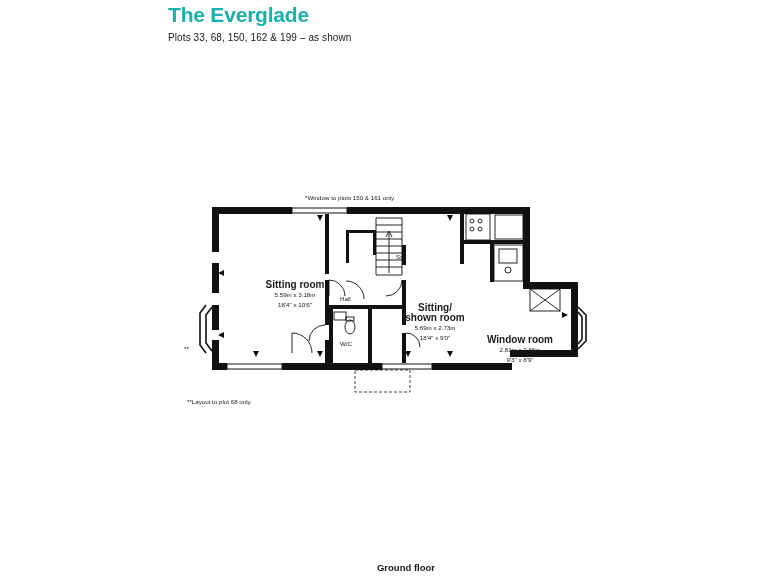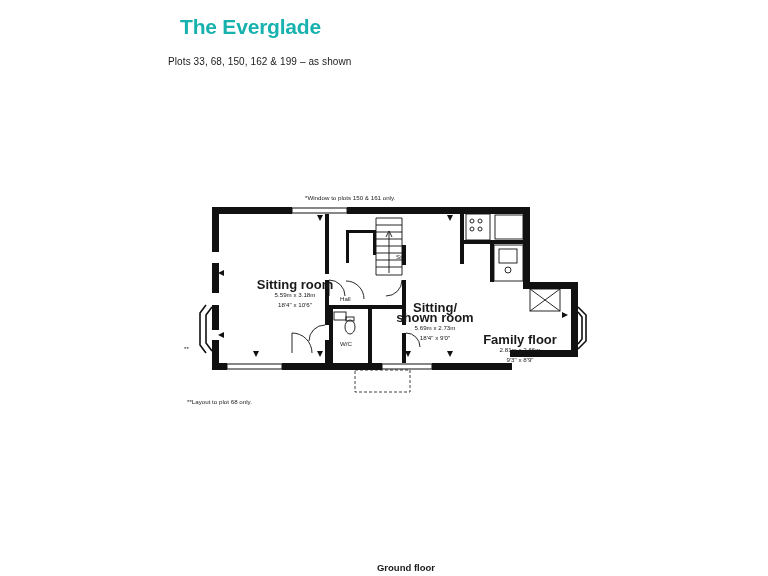--- a/index.html
+++ b/index.html
@@ -26,21 +26,21 @@
     position: absolute;
     left: 168px;
     top: 0px;
     width: 440px;
   }
   .title {
     color: #17b2ae;
     font-size: 21px;
     font-weight: bold;
     letter-spacing: -0.2px;
-    margin: 12px;
+    margin: 0;
     padding: 0;
     line-height: 30px;
   }
   .subline {
     font-size: 10px;
     color: #1a1a1a;
     line-height: 16px;
     letter-spacing: 0.1px;
   }
 
@@ -85,21 +85,21 @@
     top: 213px;
   }
 
   .room {
     position: absolute;
     text-align: center;
     white-space: nowrap;
     line-height: 10px;
   }
   .room .rname {
-    font-size: 13px;
+    font-size: 10px;
     font-weight: bold;
     color: #1a1a1a;
   }
   .room .rdim {
     font-size: 6.2px;
     color: #1a1a1a;
   }
   .small-label {
     position: absolute;
     font-size: 6.2px;
@@ -262,21 +262,21 @@
     </div>
 
     <div class="room" style="left:230px; top:118px; width:110px;">
       <div class="rname">Sitting/</div>
       <div class="rname">shown room</div>
       <div class="rdim">5.69m x 2.73m</div>
       <div class="rdim">18'4" x 9'0"</div>
     </div>
 
     <div class="room" style="left:315px; top:150px; width:110px;">
-      <div class="rname">Family floor</div>
+      <div class="rname">Window room</div>
       <div class="rdim">2.81m x 2.66m</div>
       <div class="rdim">9'3" x 8'9"</div>
     </div>
 
     <div class="small-label" style="left:190px; top:110px;">Hall</div>
     <div class="small-label" style="left:246px; top:68px;">St</div>
     <div class="small-label" style="left:190px; top:155px;">W/C</div>
   </div>
 
   <div class="footer-label">Ground floor</div>

